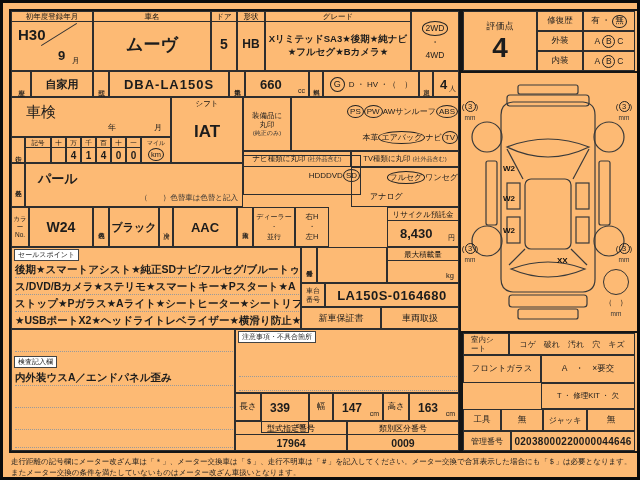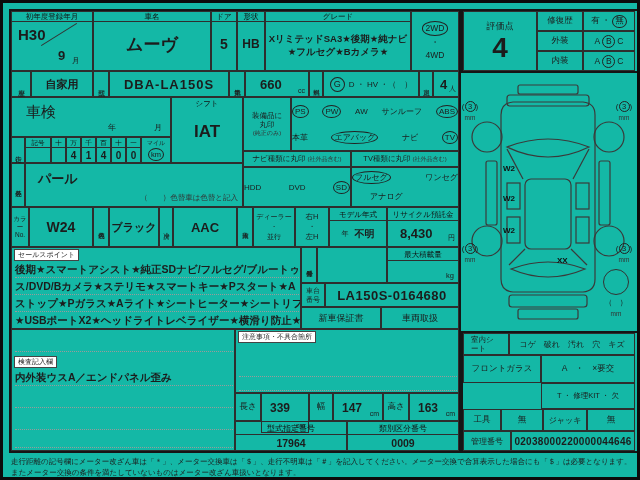--- a/index.html
+++ b/index.html
@@ -1,31 +1,31 @@
 <!DOCTYPE html>
 <html><head>
 <meta charset="utf-8">
 <style>
 *{margin:0;padding:0;box-sizing:border-box}
 html,body{background:#9a9a9a}
-#sheet{position:relative;width:640px;height:480px;background:#14b8a6;border:3px solid #0b0b0b;
+#sheet{position:relative;width:640px;height:480px;background:#fdba74;border:3px solid #0b0b0b;
   font-family:"Liberation Sans","DejaVu Sans",sans-serif;color:#1c1c1c;overflow:hidden}
 .abs{position:absolute}
 .b{border:1px solid #2e2e2e}
 .b2{border:2px solid #151515}
 .ctr{display:flex;align-items:center;justify-content:center}
 .col{display:flex;flex-direction:column;align-items:center;justify-content:center}
 .hdr{font-size:7.5px;text-align:center;color:#111;line-height:9px}
 .vt{writing-mode:vertical-rl;text-orientation:upright;letter-spacing:0}
 .bold{font-weight:bold}
 .circ{display:inline-flex;align-items:center;justify-content:center;border:1.3px solid #222;border-radius:50%;padding:0 3px;min-width:15px;height:15px}
 .circ.sm{min-width:13px;height:13px;padding:0 2px}
 .tag{display:inline-block;border:1px solid #444;font-size:7px;line-height:10px;padding:0 3px;background:#fff;color:#222}
 .dotl{border-bottom:1px dotted #9a9a9a}
-.eqrow{display:flex;align-items:center;justify-content:space-between;width:100%}
+.eqrow{display:flex;align-items:center;justify-content:flex-end;width:100%}
 svg text{font-family:"Liberation Sans","DejaVu Sans",sans-serif}
 .corner{position:absolute;width:26px;text-align:center;line-height:11px}
 .corner .cv{font-size:8px}
 .corner .cmm{font-size:6.5px;color:#333}
 </style>
 </head>
 <body>
 
 <div id="sheet">
 
@@ -195,21 +195,21 @@
   </div>
 
   <div class="abs b ctr" style="left:240px;top:148px;width:108px;height:16px;gap:2px">
     <span style="font-size:7.5px">ナビ種類に丸印</span>
     <span style="font-size:6px;color:#333">(社外品含む)</span>
   </div>
   <div class="abs b ctr" style="left:348px;top:148px;width:108px;height:16px;gap:2px">
     <span style="font-size:7.5px">TV種類に丸印</span>
     <span style="font-size:6px;color:#333">(社外品含む)</span>
   </div>
-  <div class="abs b col" style="left:240px;top:164px;width:108px;height:40px">
+  <div class="abs b col" style="left:240px;top:152px;width:118px;height:40px">
     <div class="eqrow" style="font-size:8px;height:20px">
       <span>HDD</span>
       <span>DVD</span>
       <span class="circ sm">SD</span>
     </div>
   </div>
   <div class="abs b col" style="left:348px;top:164px;width:108px;height:40px">
     <div class="eqrow" style="font-size:8px;height:20px">
       <span class="circ sm">フルセグ</span>
       <span>ワンセグ</span>
@@ -237,27 +237,20 @@
     </div>
   <div class="abs b col" style="left:250px;top:204px;width:42px;height:40px;font-size:7px;line-height:10px">
     <span>ディーラー</span>
     <span>・</span>
     <span>並行</span>
   </div>
   <div class="abs b col" style="left:292px;top:204px;width:34px;height:40px;font-size:7.5px;line-height:10px">
     <span>右H</span>
     <span>・</span>
     <span>左H</span>
-  </div>
-  <div class="abs b" style="left:326px;top:204px;width:58px;height:40px">
-    <div class="hdr" style="border-bottom:1px solid #2e2e2e;height:13px;line-height:13px;font-size:7.5px">モデル年式</div>
-    <div class="ctr" style="height:25px;gap:6px">
-      <span style="font-size:7px">年</span>
-      <span class="bold" style="font-size:10px">不明</span>
-    </div>
   </div>
   <div class="abs b" style="left:384px;top:204px;width:72px;height:40px">
     <div class="hdr" style="border-bottom:1px solid #2e2e2e;height:13px;line-height:13px;font-size:7.5px">リサイクル預託金</div>
     <span class="abs bold" style="left:12px;top:18px;font-size:13px">8,430</span>
     <span class="abs" style="right:3px;bottom:3px;font-size:7px">円</span>
   </div>
 
   <div class="abs b" style="left:8px;top:244px;width:290px;height:82px;overflow:hidden">
     <span class="tag abs" style="left:2px;top:1px">セールスポイント</span>
     <div class="abs bold dotl" style="left:3px;top:13px;width:284px;height:17px;font-size:10.5px;line-height:17px;white-space:nowrap">後期★スマートアシスト★純正SDナビ/フルセグ/ブルートゥー</div>

